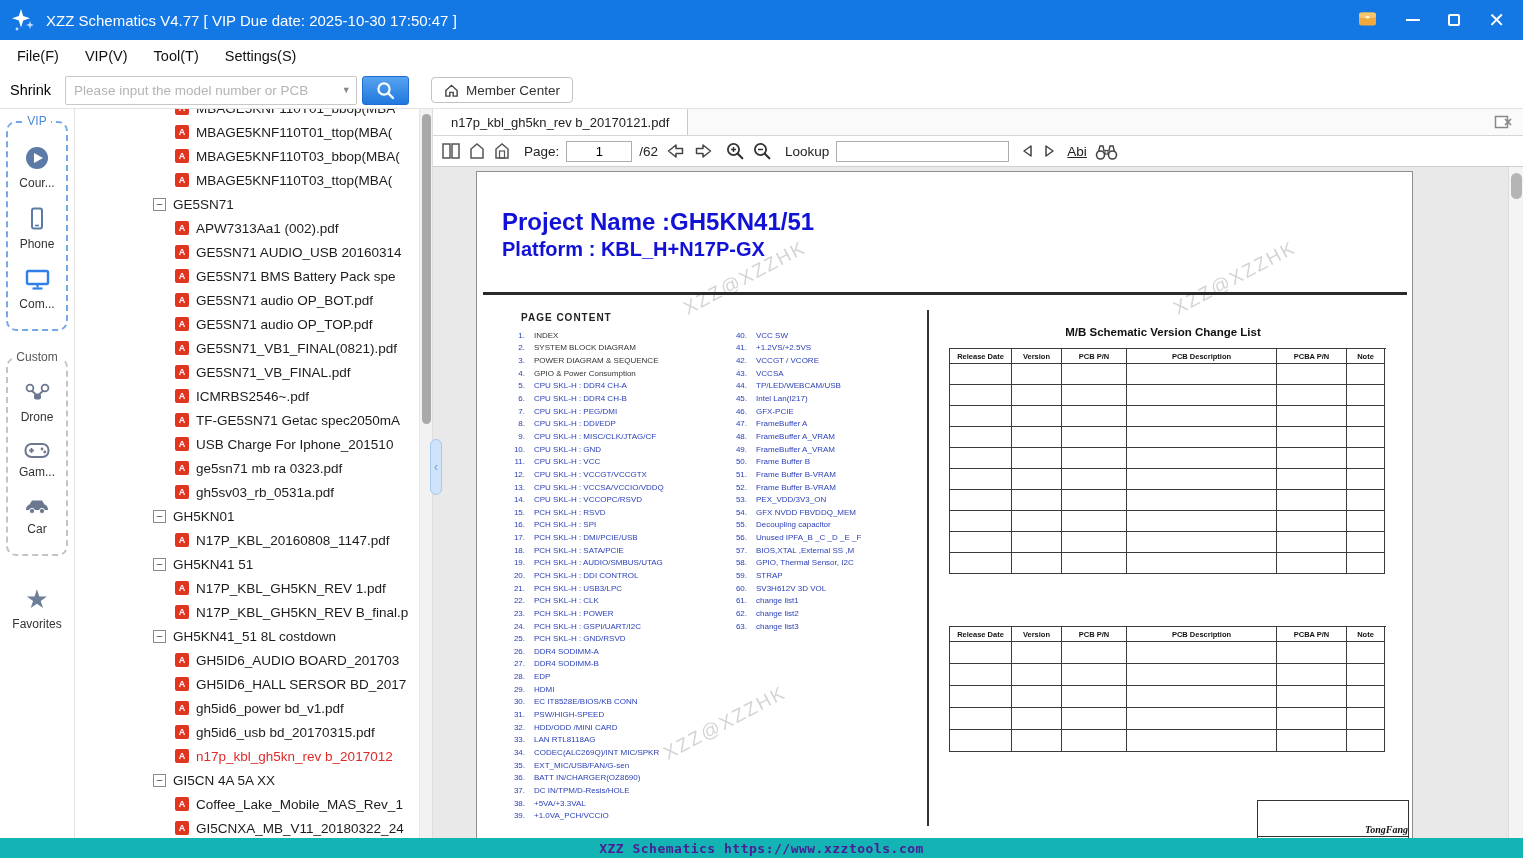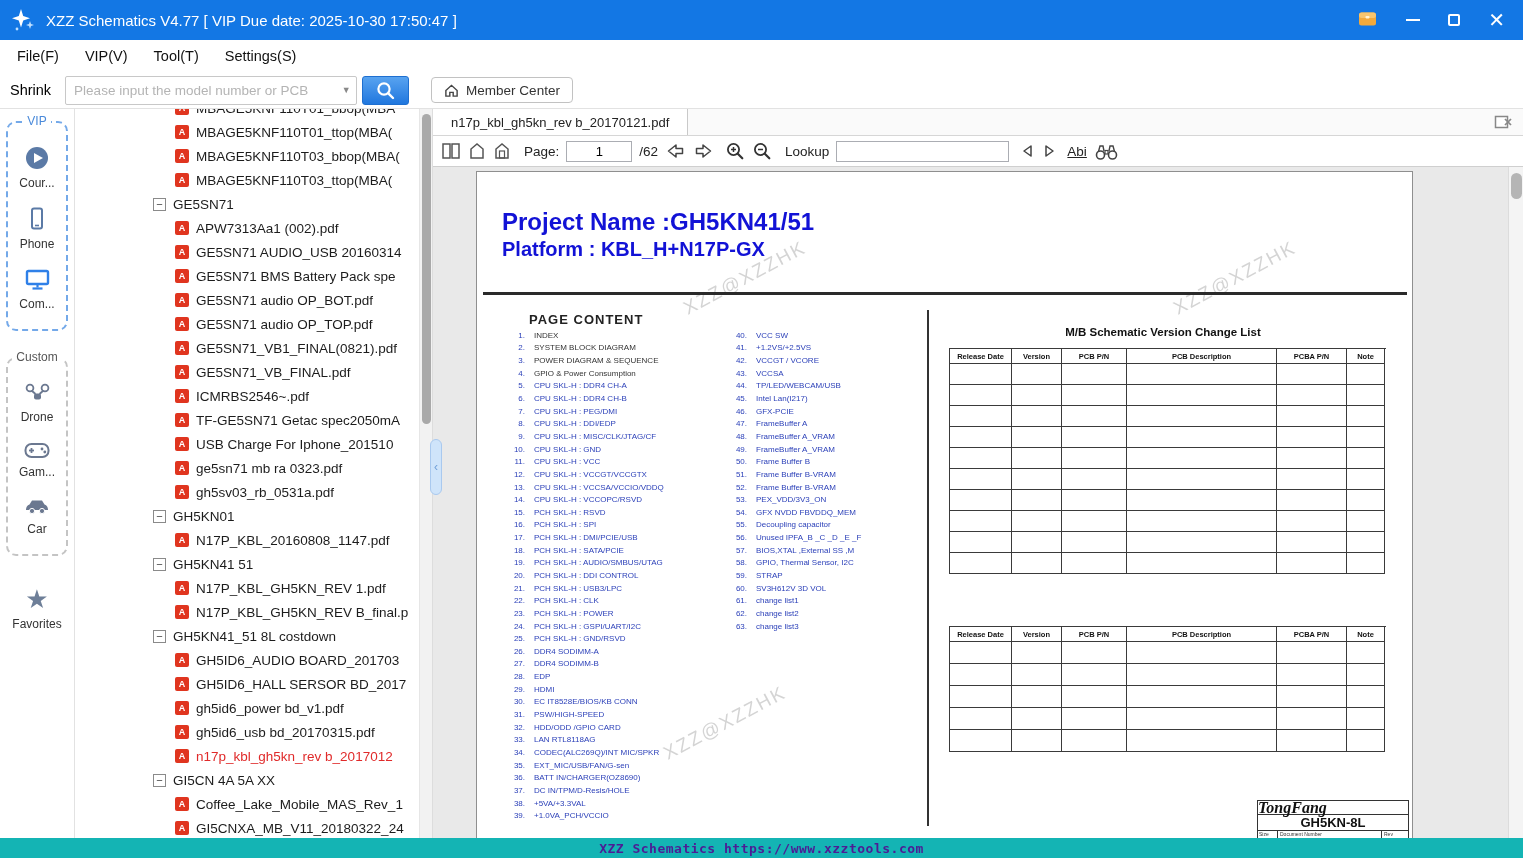--- a/index.html
+++ b/index.html
@@ -73,21 +73,21 @@
   .viewport { flex:1; position:relative; background:#e9e9e9; overflow:hidden; }
   .vbar { position:absolute; right:0; top:0; bottom:0; width:15px; background:#f4f4f4; border-left:1px solid #dcdcdc; }
   .vthumb { position:absolute; top:6px; left:2px; width:11px; height:26px; background:#b5b5b5; border-radius:6px; }
 
   
   .page { position:absolute; left:43px; top:4px; width:937px; height:800px; background:#fff; border:1px solid #8f8f8f; overflow:hidden; }
   .wm { position:absolute; transform:rotate(-28deg); font-size:19px; letter-spacing:2px; color:rgba(100,100,100,0.28); white-space:nowrap; }
   .proj { position:absolute; left:25px; top:36px; font-size:24px; font-weight:bold; color:#1212d6; }
   .plat { position:absolute; left:25px; top:66px; font-size:20px; font-weight:bold; color:#1212d6; }
   .rule { position:absolute; left:6px; top:120px; width:924px; height:3px; background:#2a2a2a; }
-  .pc-title { position:absolute; left:52px; top:140px; font-size:13px; font-weight:bold; color:#222; letter-spacing:1px; }
+  .pc-title { position:absolute; left:44px; top:140px; font-size:10px; font-weight:bold; color:#222; letter-spacing:1px; }
   .toccol { position:absolute; top:157px; }
   .toccol.leftc { left:28px; }
   .toccol.rightc { left:250px; }
   .tocrow { display:flex; height:12.65px; align-items:center; }
   .tocnum { width:20px; text-align:right; margin-right:9px; font-size:8px; color:#2a3fb8; }
   .toctext { font-size:8px; color:#2a3fb8; }
   .toctext.dark { color:#333; }
   .vdivider { position:absolute; left:450px; top:138px; height:516px; width:2px; background:#333; }
   .vtitle { position:absolute; left:460px; width:452px; text-align:center; font-size:11.5px; font-weight:bold; color:#111; }
   .vtitle.mbt { top:154px; }
@@ -95,21 +95,21 @@
   .vtable { position:absolute; left:472px; width:437px; border-top:1px solid #3a3a3a; border-left:1px solid #3a3a3a; background:#fff; }
   .vtable.mb { top:176px; }
   .vtable.db { top:454px; }
   .vrow { display:flex; }
   .vcell { border-right:1px solid #3a3a3a; border-bottom:1px solid #3a3a3a; height:21px; }
   .db .vcell { height:22px; }
   .vhead .vcell { height:15px !important; font-size:7.5px; font-weight:bold; display:flex; align-items:center; justify-content:center; color:#111; }
   .c0{width:62px;} .c1{width:50px;} .c2{width:65px;} .c3{width:150px;} .c4{width:70px;} .c5{width:38px;}
 
   .titleblock { position:absolute; left:780px; top:628px; width:152px; border:1px solid #333; background:#fff; }
-  .tbr1 { height:14px; border-bottom:1px solid #333; text-align:left; font-family:"Liberation Serif",serif; font-style:italic; font-weight:bold; font-size:16px; line-height:14px; color:#111; }
+  .tbr1 { height:14px; border-bottom:1px solid #333; text-align:right; font-family:"Liberation Serif",serif; font-style:italic; font-weight:bold; font-size:10px; line-height:14px; color:#111;margin-top:22px; }
   .tbr2 { height:16px; border-bottom:1px solid #333; text-align:center; font-weight:bold; font-size:13px; line-height:16px; color:#111; }
   .tbr3 { height:11px; border-bottom:1px solid #333; display:flex; font-size:5px; color:#333; }
   .tbr3 .f1{width:20px;border-right:1px solid #333;padding-left:1px;}
   .tbr3 .f2{flex:1;border-right:1px solid #333;padding-left:2px;}
   .tbr3 .f3{width:26px;padding-left:2px;}
 
   
   .statusbar { height:20px; background:#14b4b4; display:flex; align-items:center; justify-content:center; font-family:"DejaVu Sans Mono",monospace; font-size:13px; font-weight:bold; color:#4c1d95; letter-spacing:0.5px; }
 </style>
 </head>
@@ -588,21 +588,21 @@
               <div class="tocrow">
                 <span class="tocnum">30.</span>
                 <span class="toctext">EC IT8528E/BIOS/KB CONN</span>
               </div>
               <div class="tocrow">
                 <span class="tocnum">31.</span>
                 <span class="toctext">PSW/HIGH-SPEED</span>
               </div>
               <div class="tocrow">
                 <span class="tocnum">32.</span>
-                <span class="toctext">HDD/ODD /GPIO CARD</span>
+                <span class="toctext">HDD/ODD /MINI CARD</span>
               </div>
               <div class="tocrow">
                 <span class="tocnum">33.</span>
                 <span class="toctext">LAN RTL8118AG</span>
               </div>
               <div class="tocrow">
                 <span class="tocnum">34.</span>
                 <span class="toctext">CODEC(ALC269Q)/INT MIC/SPKR</span>
               </div>
               <div class="tocrow">

